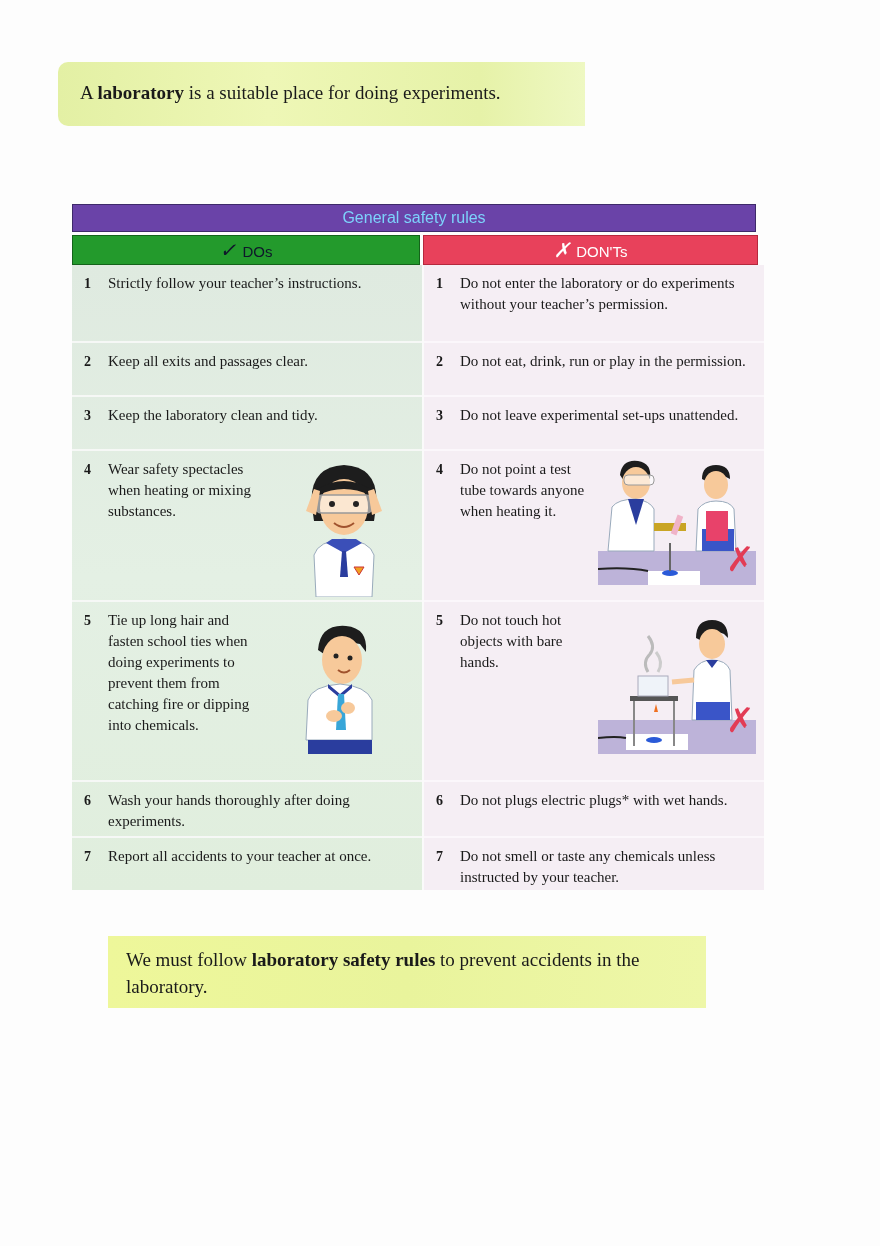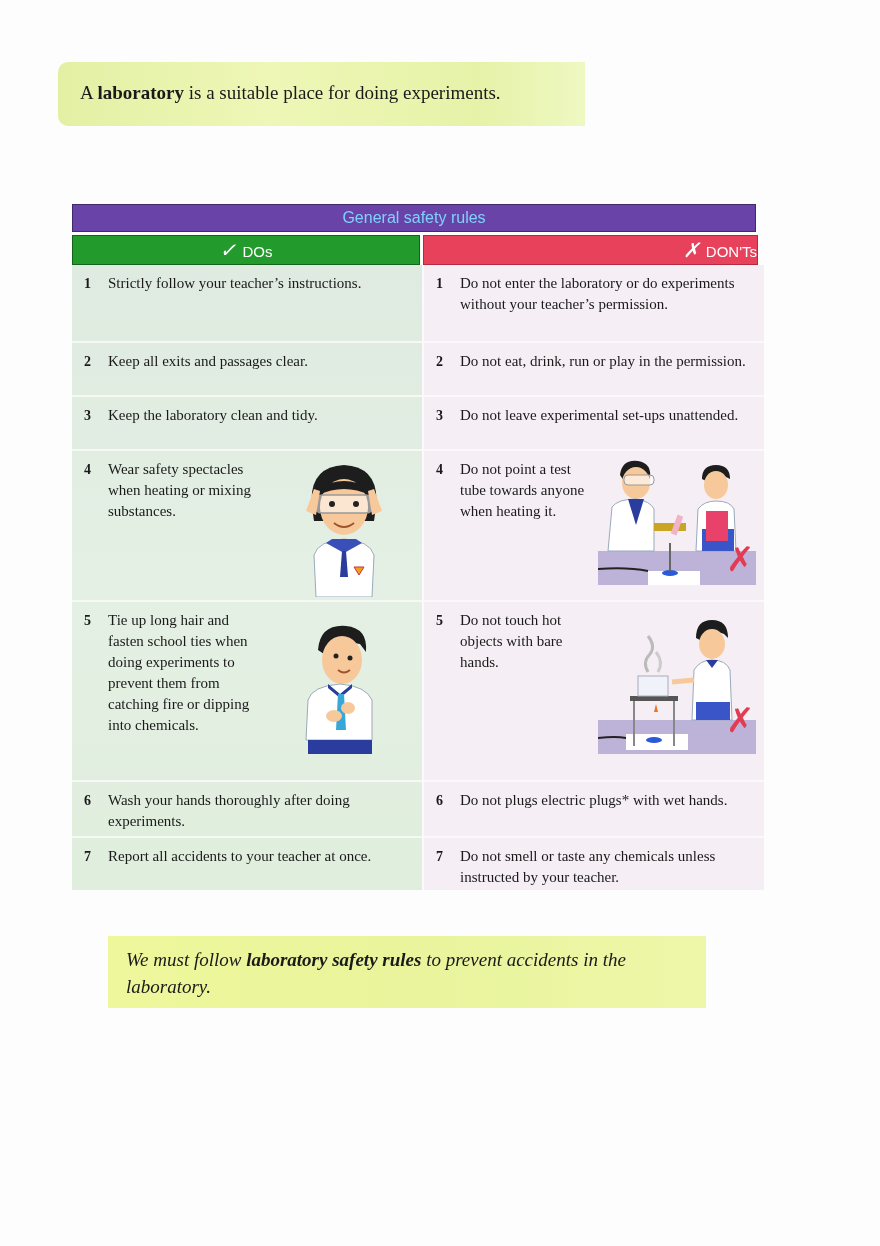--- a/index.html
+++ b/index.html
@@ -17,41 +17,40 @@
     left: 58px; top: 62px; width: 527px; height: 64px;
     border-radius: 10px 0 0 10px;
     padding: 20px 0 0 22px;
     font-size: 19px;
   }
   #callout-bottom {
     left: 108px; top: 936px; width: 598px; height: 72px;
     padding: 10px 0 0 18px;
     font-size: 19px; line-height: 27px;
     background: linear-gradient(90deg, #eef79a 0%, #e9f49c 50%, #eef7a8 100%);
-    font-style: italic;
   }
 
   #rules-table {
     position: absolute; left: 72px; top: 204px; width: 692px;
   }
   .title-bar {
     height: 28px; background: #6a43a8; border: 1px solid #3e2a6a;
     color: #7dd3fc; text-align: center;
     font-family: "Liberation Sans", sans-serif; font-size: 16px; line-height: 26px;
     margin-left: 0; width: 684px;
   }
   .head-row { display: flex; margin-top: 3px; height: 30px; width: 686px; }
   .head-do {
     width: 348px; background: #239a2c; border: 1px solid #14631a;
-    color: #ffffff; text-align: center;
+    color: #0f172a; text-align: center;
     font-family: "Liberation Sans", sans-serif; font-size: 15px; line-height: 28px;
   }
   .head-dont {
     width: 335px; margin-left: 3px; background: #e8415b; border: 1px solid #b5283d;
-    color: #fff; text-align: right;
+    color: #fff; text-align: center;
     font-family: "Liberation Sans", sans-serif; font-size: 15px; line-height: 28px;
   }
   .head-do .mark, .head-dont .mark { font-size: 20px; margin-right: 6px; font-style: italic; }
 
   .body { display: flex; width: 692px; }
   .col-do {
     width: 350px; background: #e2eee3;
     background: linear-gradient(180deg, #dfeae0 0%, #e4f0e4 50%, #e0eedd 100%);
   }
   .col-dont {

